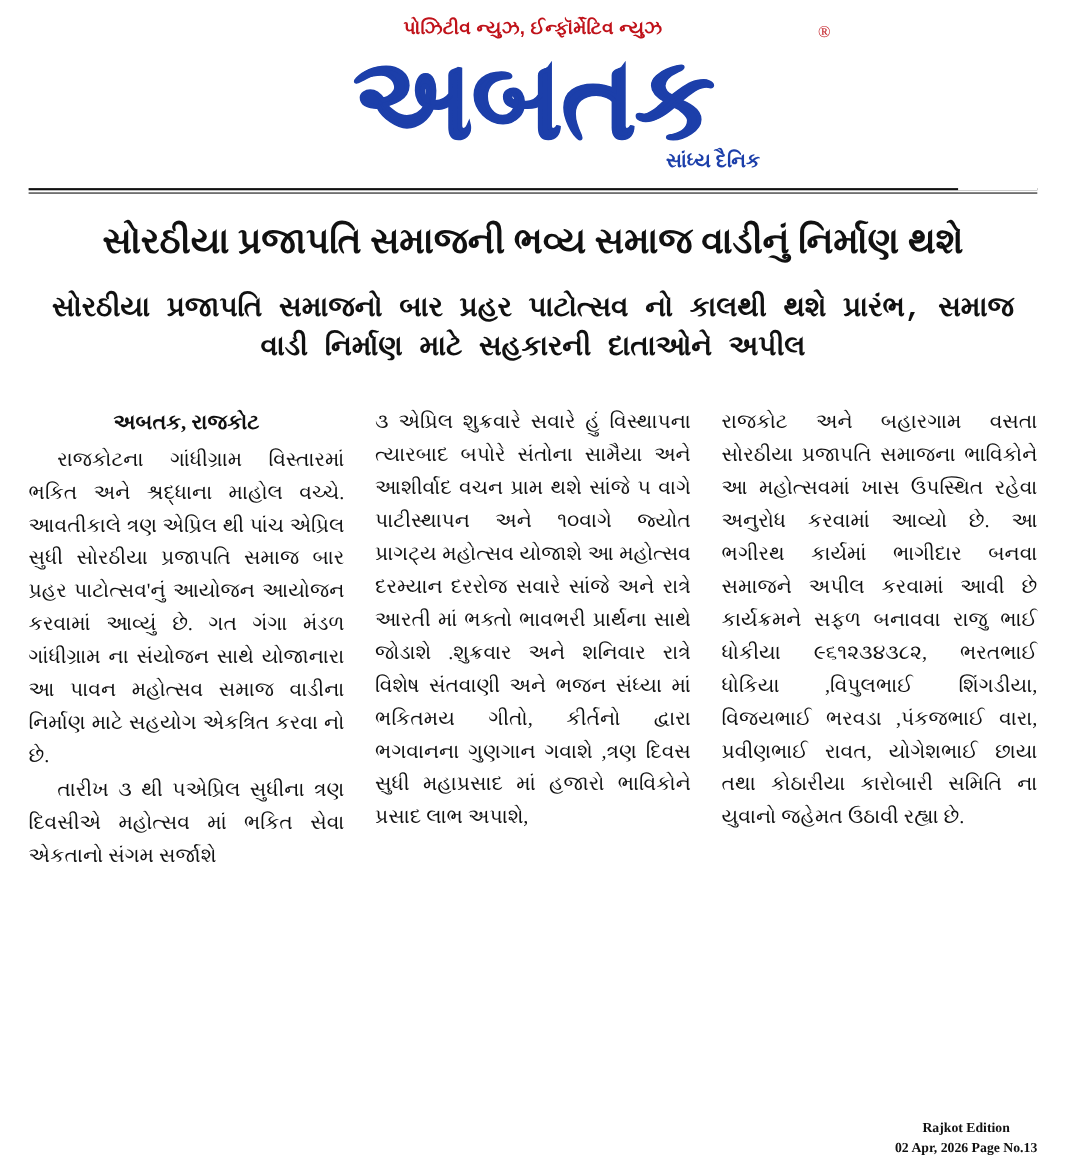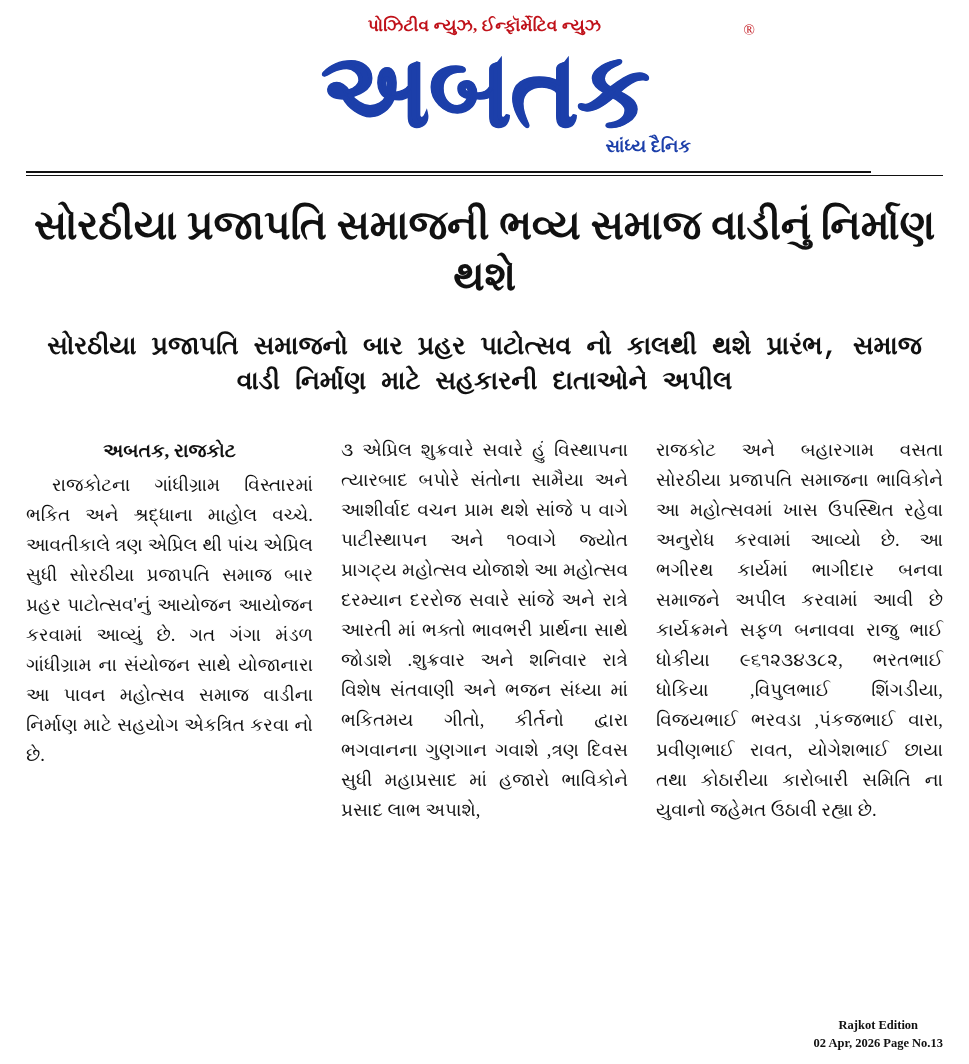--- a/index.html
+++ b/index.html
@@ -23,21 +23,21 @@
     padding: 0 26px;
   }
 
   
   .masthead {
     position: relative;
     text-align: center;
     padding-top: 16px;
   }
   .masthead-tagline {
-    font-family: Liberation Serif, serif;
+    font-family: Liberation Sans, sans-serif;
     font-weight: bold;
     font-size: 17px;
     color: #c0121a;
     letter-spacing: 0.2px;
     margin-bottom: 2px;
   }
   .masthead-logo {
     font-family: "Liberation Serif", serif;
     font-weight: bold;
     font-size: 104px;
@@ -80,21 +80,21 @@
     top: -1px;
     width: 72px;
     height: 3px;
     background: #ffffff;
   }
 
   
   .headline-main {
     font-family: "Liberation Serif", serif;
     font-weight: bold;
-    font-size: 41px;
+    font-size: 33px;
     line-height: 1.25;
     text-align: center;
     margin-top: 24px;
     letter-spacing: -0.2px;
   }
   .headline-sub {
     font-family: Liberation Mono, monospace;
     font-weight: bold;
     font-size: 25.5px;
     line-height: 1.38;
@@ -166,20 +166,21 @@
     <div class="rule-notch"></div>
   </div>
 
   <h1 class="headline-main">સોરઠીયા પ્રજાપતિ સમાજની ભવ્ય સમાજ વાડીનું નિર્માણ થશે</h1>
   <h2 class="headline-sub">સોરઠીયા પ્રજાપતિ સમાજનો બાર પ્રહર પાટોત્સવ નો કાલથી થશે પ્રારંભ, સમાજ વાડી નિર્માણ માટે સહકારની દાતાઓને અપીલ</h2>
 
   <div class="columns">
     <div class="col">
       <div class="byline">અબતક, રાજકોટ</div>
       <p>રાજકોટના ગાંધીગ્રામ વિસ્તારમાં ભકિત અને શ્રદ્ધાના માહોલ વચ્ચે. આવતીકાલે ત્રણ એપ્રિલ થી પાંચ એપ્રિલ સુધી સોરઠીયા પ્રજાપતિ સમાજ બાર પ્રહર પાટોત્સવ'નું આયોજન આયોજન કરવામાં આવ્યું છે. ગત ગંગા મંડળ ગાંધીગ્રામ ના સંયોજન સાથે યોજાનારા આ પાવન મહોત્સવ સમાજ વાડીના નિર્માણ માટે સહયોગ એકત્રિત કરવા નો છે.</p>
+      <p>તારીખ ૩ થી ૫એપ્રિલ સુધીના ત્રણ દિવસીએ મહોત્સવ માં ભકિત સેવા એકતાનો સંગમ સર્જાશે</p>
     </div>
     <div class="col no-indent">
       <p>૩ એપ્રિલ શુક્રવારે સવારે હું વિસ્થાપના ત્યારબાદ બપોરે સંતોના સામૈયા અને આશીર્વાદ વચન પ્રામ થશે સાંજે ૫ વાગે પાટીસ્થાપન અને ૧૦વાગે જ્યોત પ્રાગટ્ય મહોત્સવ યોજાશે આ મહોત્સવ દરમ્યાન દરરોજ સવારે સાંજે અને રાત્રે આરતી માં ભક્તો ભાવભરી પ્રાર્થના સાથે જોડાશે .શુક્રવાર અને શનિવાર રાત્રે વિશેષ સંતવાણી અને ભજન સંધ્યા માં ભકિતમય ગીતો, કીર્તનો દ્વારા ભગવાનના ગુણગાન ગવાશે ,ત્રણ દિવસ સુધી મહાપ્રસાદ માં હજારો ભાવિકોને પ્રસાદ લાભ અપાશે,</p>
     </div>
     <div class="col no-indent">
       <p>રાજકોટ અને બહારગામ વસતા સોરઠીયા પ્રજાપતિ સમાજના ભાવિકોને આ મહોત્સવમાં ખાસ ઉપસ્થિત રહેવા અનુરોધ કરવામાં આવ્યો છે. આ ભગીરથ કાર્યમાં ભાગીદાર બનવા સમાજને અપીલ કરવામાં આવી છે કાર્યક્રમને સફળ બનાવવા રાજુ ભાઈ ધોકીયા ૯૬૧૨૩૪૩૮૨, ભરતભાઈ ધોકિયા ,વિપુલભાઈ શિંગડીયા, વિજયભાઈ ભરવડા ,પંકજભાઈ વારા, પ્રવીણભાઈ રાવત, યોગેશભાઈ છાયા તથા કોઠારીયા કારોબારી સમિતિ ના યુવાનો જહેમત ઉઠાવી રહ્યા છે.</p>
     </div>
   </div>
 
   <div class="footer">

